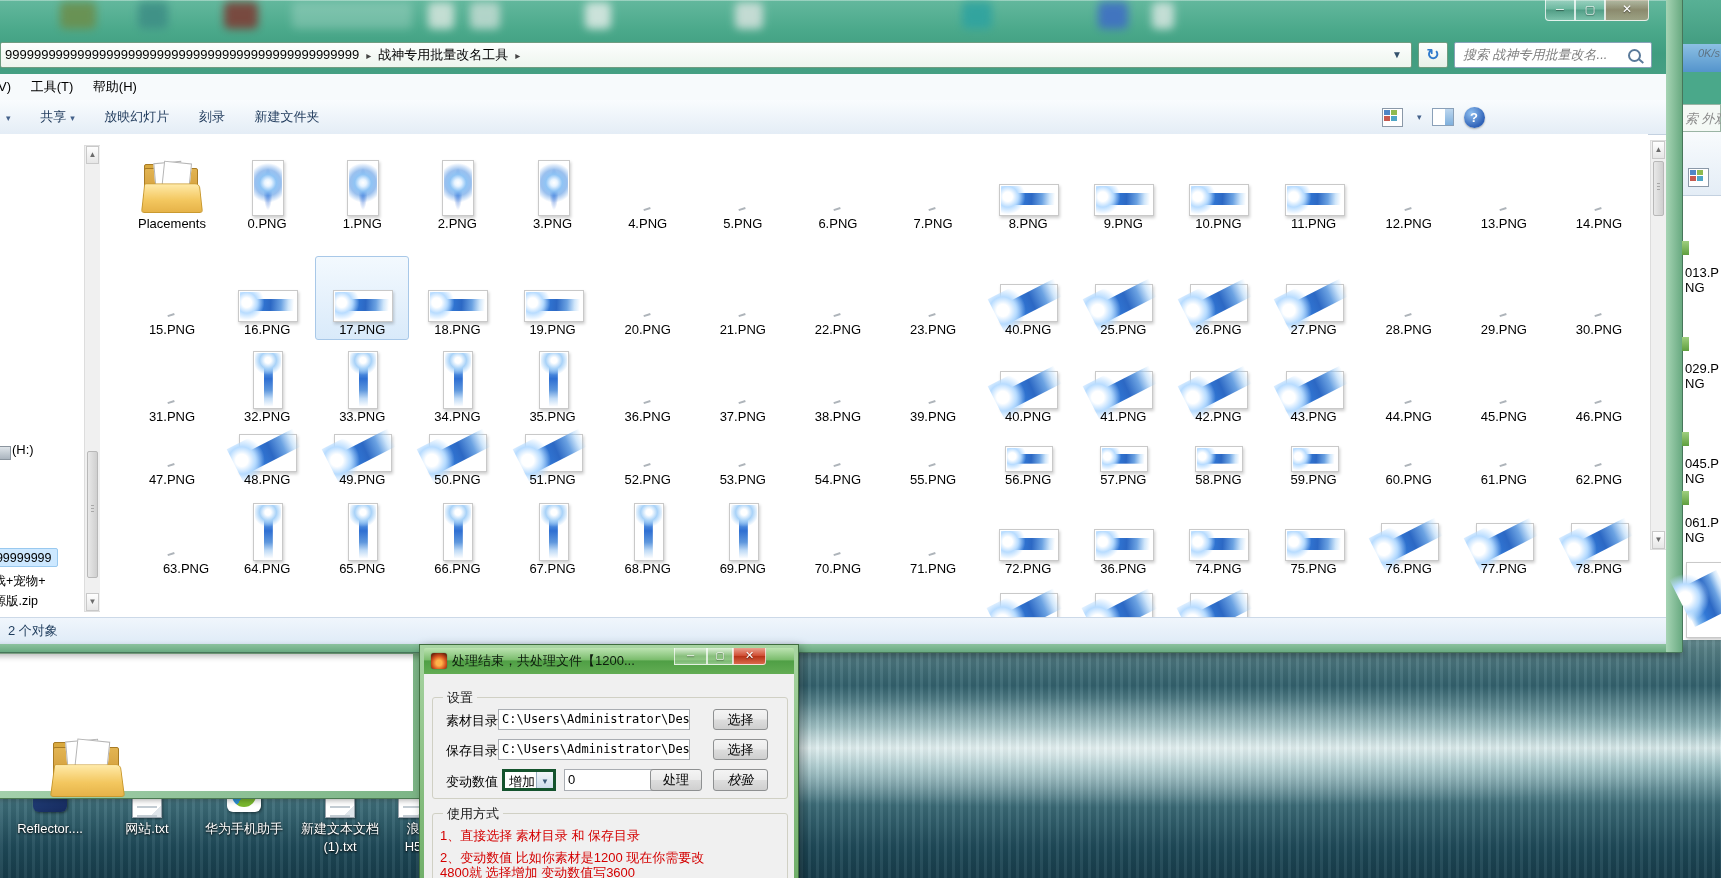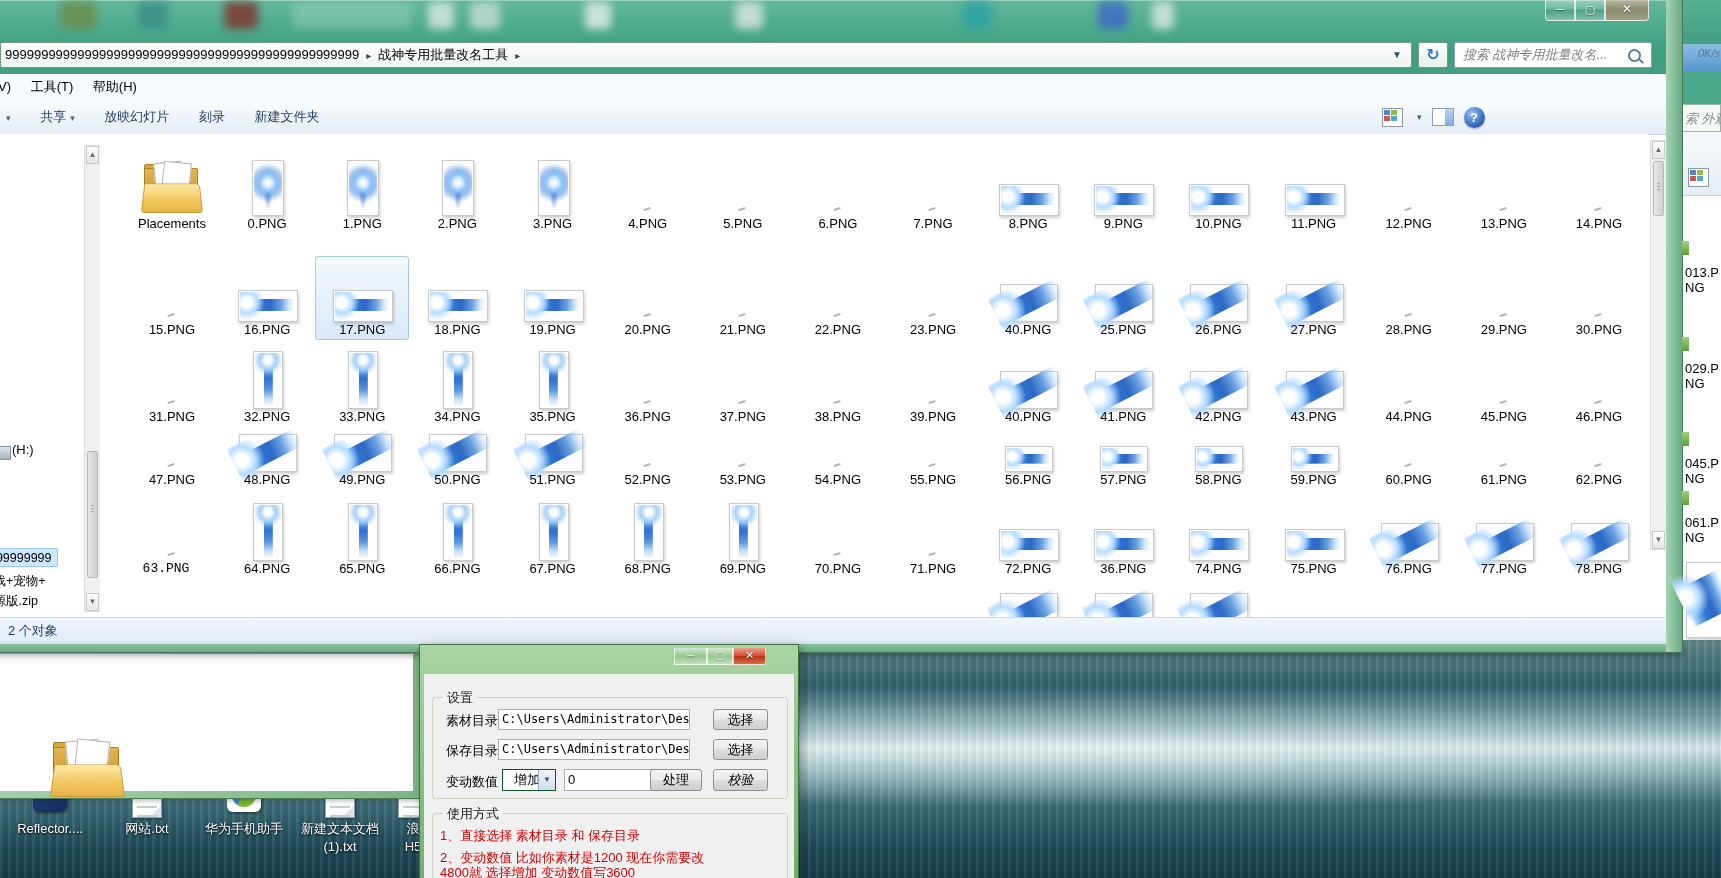--- a/index.html
+++ b/index.html
@@ -122,21 +122,21 @@
   .dcapbtns{position:absolute;right:32px;top:3px;display:flex;}
   .dcap{width:33px;height:17px;box-sizing:border-box;border:1px solid rgba(255,255,255,.7);border-top:none;background:linear-gradient(180deg,rgba(255,255,255,.5),rgba(120,170,110,.35) 50%,rgba(220,245,215,.45));color:#fff;font-size:10px;text-align:center;line-height:15px;text-shadow:0 1px 1px rgba(0,0,0,.5);}
   .dcap.max{width:26px;}
   .dcap.close{background:linear-gradient(180deg,#eba18e,#cf4a30 50%,#b83418 52%,#d96a4a);border-bottom-right-radius:3px;font-size:11px;}
   #dlg-body{position:absolute;left:4px;top:29px;right:4px;bottom:0;background:#f0f0f0;}
   .grp{position:absolute;border:1px solid #d0d0c4;border-radius:3px;}
   .grplabel{position:absolute;top:-9px;left:10px;background:#f0f0f0;padding:0 4px;font-size:13px;color:#1a1a1a;}
   .dfl{position:absolute;font-size:13px;color:#000;white-space:nowrap;}
   .dinput{position:absolute;box-sizing:border-box;background:#fff;border:1px solid #a9adb2;font-family:"DejaVu Sans Mono","Liberation Mono",monospace;font-size:12px;color:#000;line-height:19px;padding:0 3px;white-space:nowrap;overflow:hidden;}
   .dbtn{position:absolute;box-sizing:border-box;border:1px solid #8e9091;border-radius:3px;background:linear-gradient(180deg,#f4f4f4,#ebebeb 48%,#dddddd 52%,#cfcfcf);font-size:13px;color:#000;text-align:center;line-height:19px;}
-  .dcombo{position:absolute;box-sizing:border-box;background:#fff;border:1px solid #14532d;font-size:13px;line-height:20px;padding-left:11px;}
+  .dcombo{position:absolute;box-sizing:border-box;background:#fff;border:3px solid #14532d;font-size:13px;line-height:20px;padding-left:4px;}
   .dcombo .arr{position:absolute;right:0;top:0;bottom:0;width:16px;background:linear-gradient(180deg,#f2f6fa,#cfdeed);border-left:1px solid #9ab0c4;color:#3a5a78;font-size:8px;text-align:center;line-height:20px;}
   .redline{position:absolute;font-size:13px;color:#d40000;white-space:nowrap;}
 </style>
 </head>
 <body>
 
 <div id="page">
 
   <div class="abs" id="deskTop"></div>
   <div class="abs" id="lake"></div>
@@ -477,21 +477,21 @@
           <div class="inner in-streak"></div>
         </div>
         <div class="flabel" style="left:1168.56px;top:338px;width:90px;">59.PNG</div>
         <div class="tmark" style="left:1304.69px;top:330px;"></div>
         <div class="flabel" style="left:1263.69px;top:338px;width:90px;">60.PNG</div>
         <div class="tmark" style="left:1399.82px;top:330px;"></div>
         <div class="flabel" style="left:1358.82px;top:338px;width:90px;">61.PNG</div>
         <div class="tmark" style="left:1494.9499999999998px;top:330px;"></div>
         <div class="flabel" style="left:1453.9499999999998px;top:338px;width:90px;">62.PNG</div>
         <div class="tmark" style="left:68px;top:419px;"></div>
-        <div class="flabel" style="left:21px;top:427px;width:90px;font-family:Liberation Mono, monospace;">63.PNG</div>
+        <div class="flabel" style="left:41px;top:427px;width:90px;">63.PNG</div>
         <div class="card" style="left:153.13px;top:369px;width:28px;height:56px;">
           <div class="inner in-icicle"></div>
         </div>
         <div class="flabel" style="left:122.13px;top:427px;width:90px;">64.PNG</div>
         <div class="card" style="left:248.26px;top:369px;width:28px;height:56px;">
           <div class="inner in-icicle"></div>
         </div>
         <div class="flabel" style="left:217.26px;top:427px;width:90px;">65.PNG</div>
         <div class="card" style="left:343.39px;top:369px;width:28px;height:56px;">
           <div class="inner in-icicle"></div>
@@ -559,20 +559,24 @@
     </div>
 
     <div class="abs" id="statusbar">
       <span>2 个对象</span>
     </div>
     <div class="abs" id="brd-bottom"></div>
     <div class="abs" id="brd-right"></div>
   </div>
 
   <div class="abs" id="dialog">
+    <div id="dlg-title">
+      <div id="dlg-ico"></div>
+      <div class="ttl">处理结束，共处理文件【1200...</div>
+    </div>
     <div class="dcapbtns">
       <div class="dcap">─</div>
       <div class="dcap max">▢</div>
       <div class="dcap close">✕</div>
     </div>
     <div id="dlg-body">
       <div class="grp" style="left:8px;top:23px;width:354px;height:100px;">
         <div class="grplabel">设置</div>
       </div>
       <div class="dfl" style="left:22px;top:38px;">素材目录</div>

